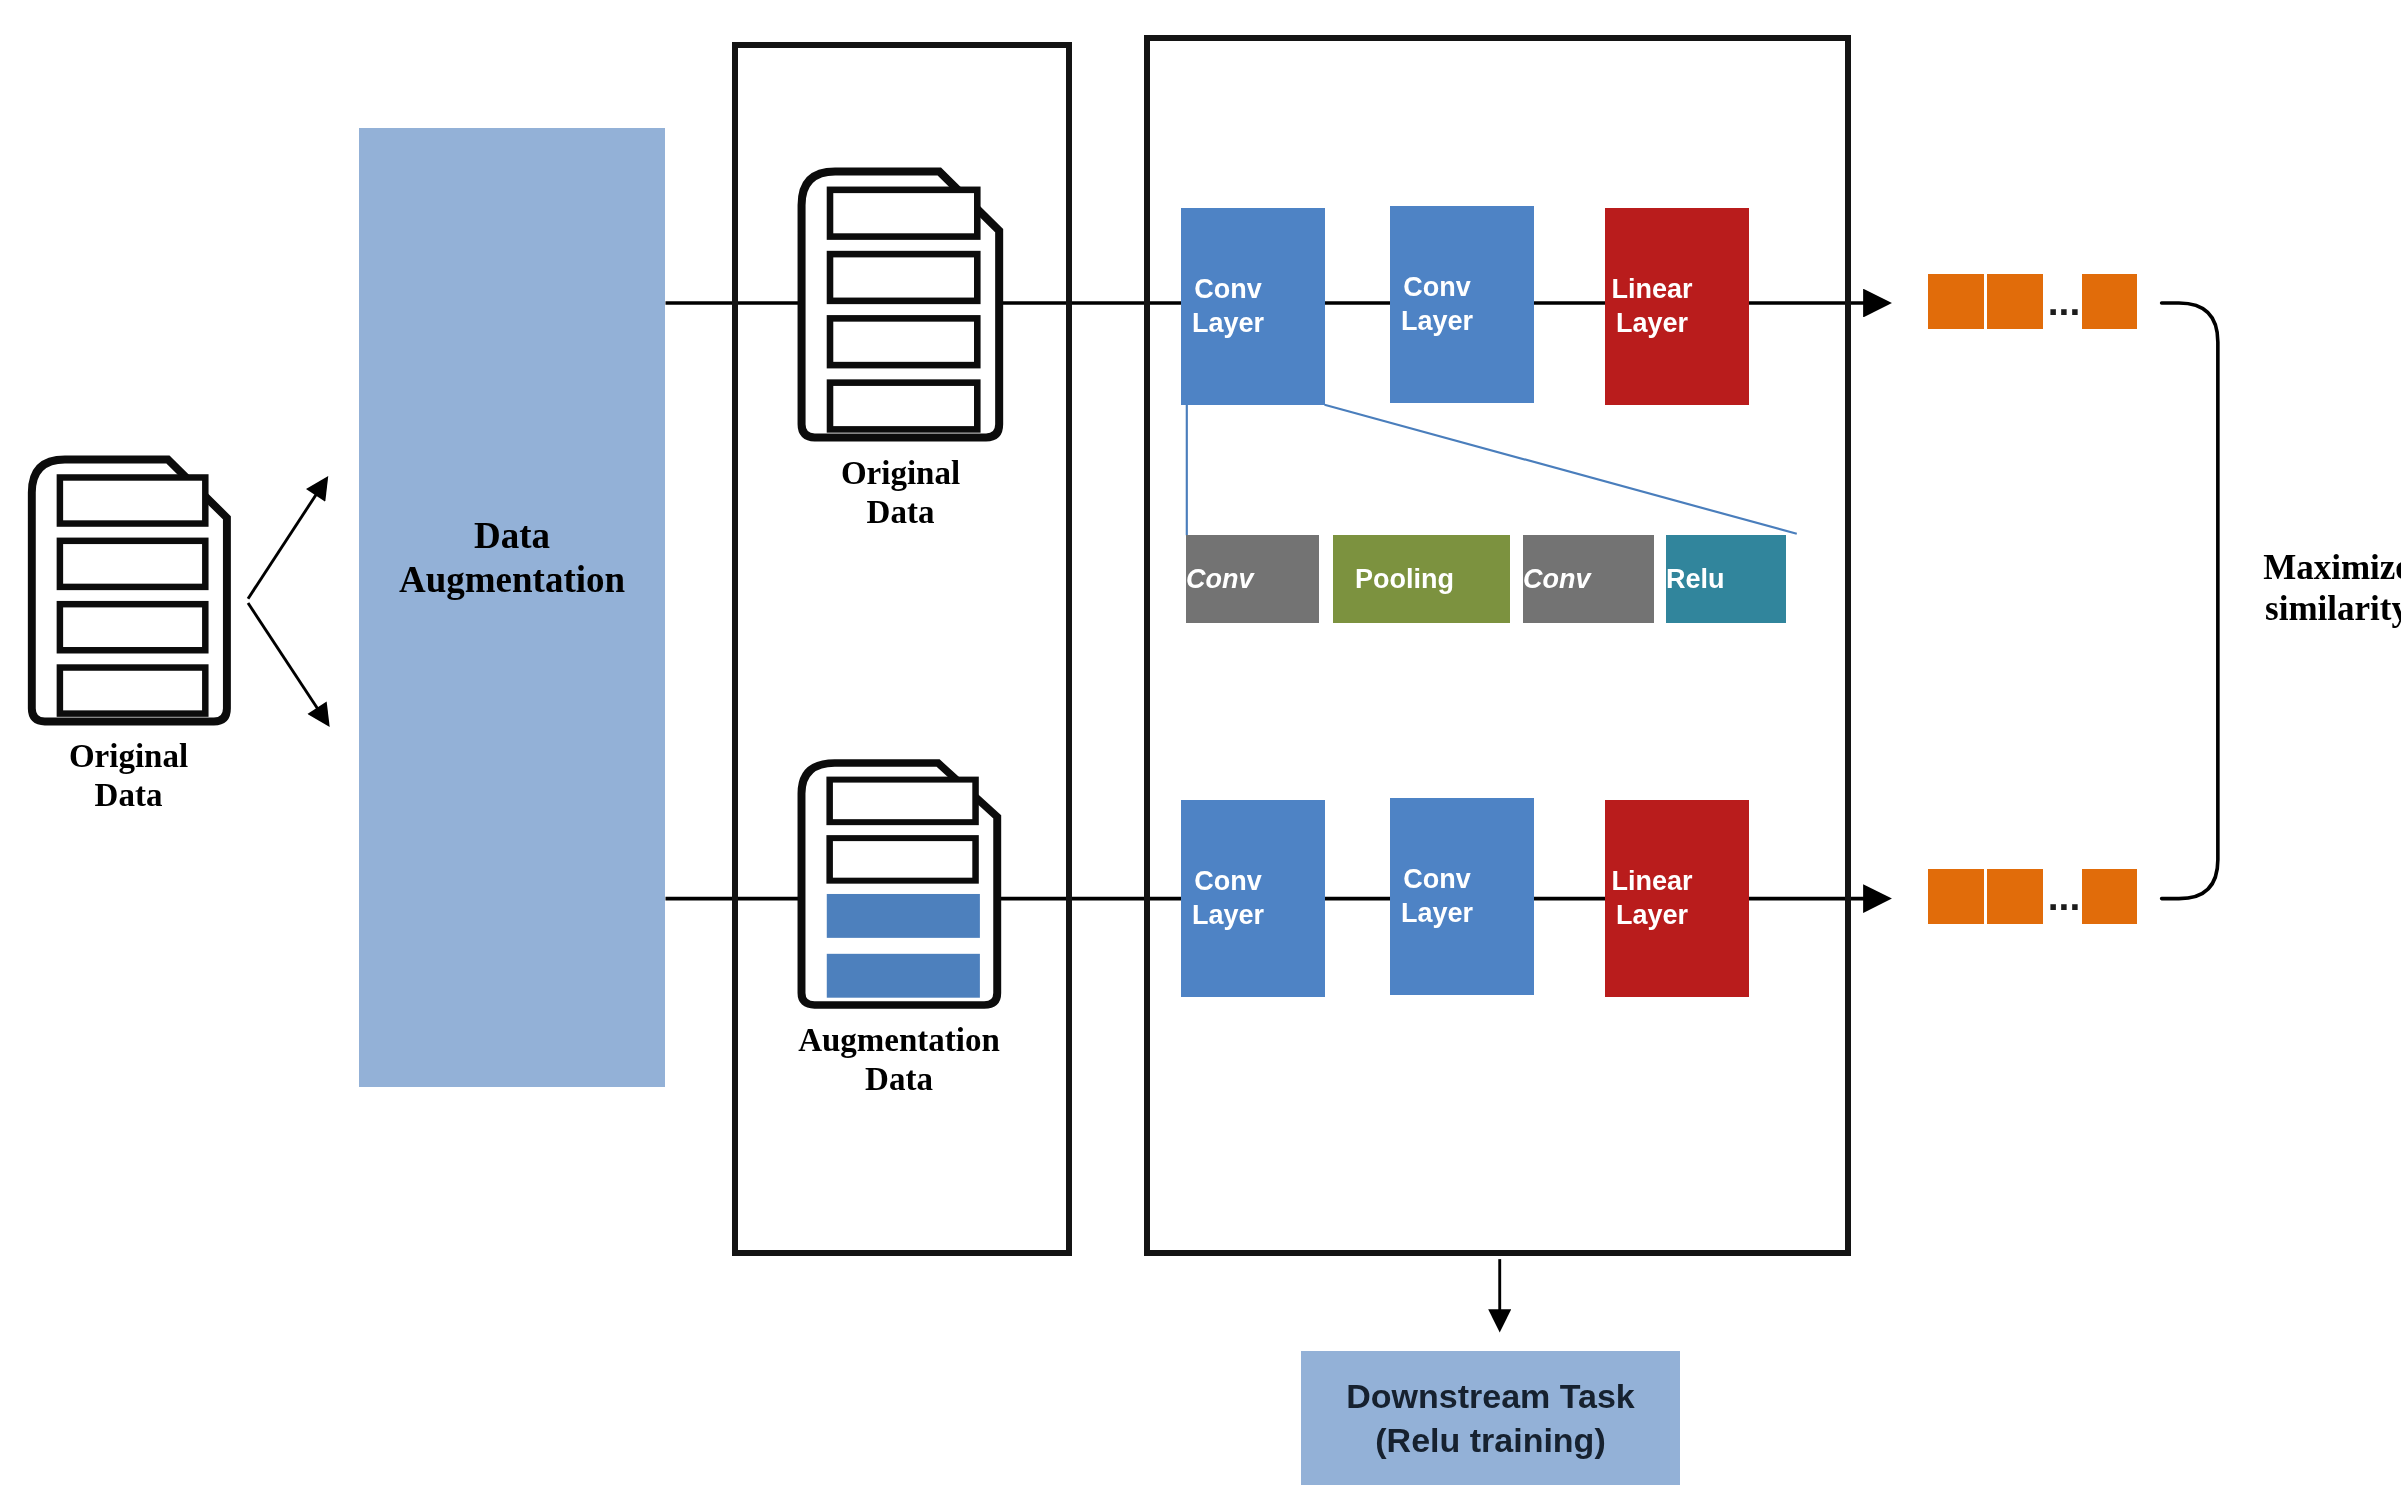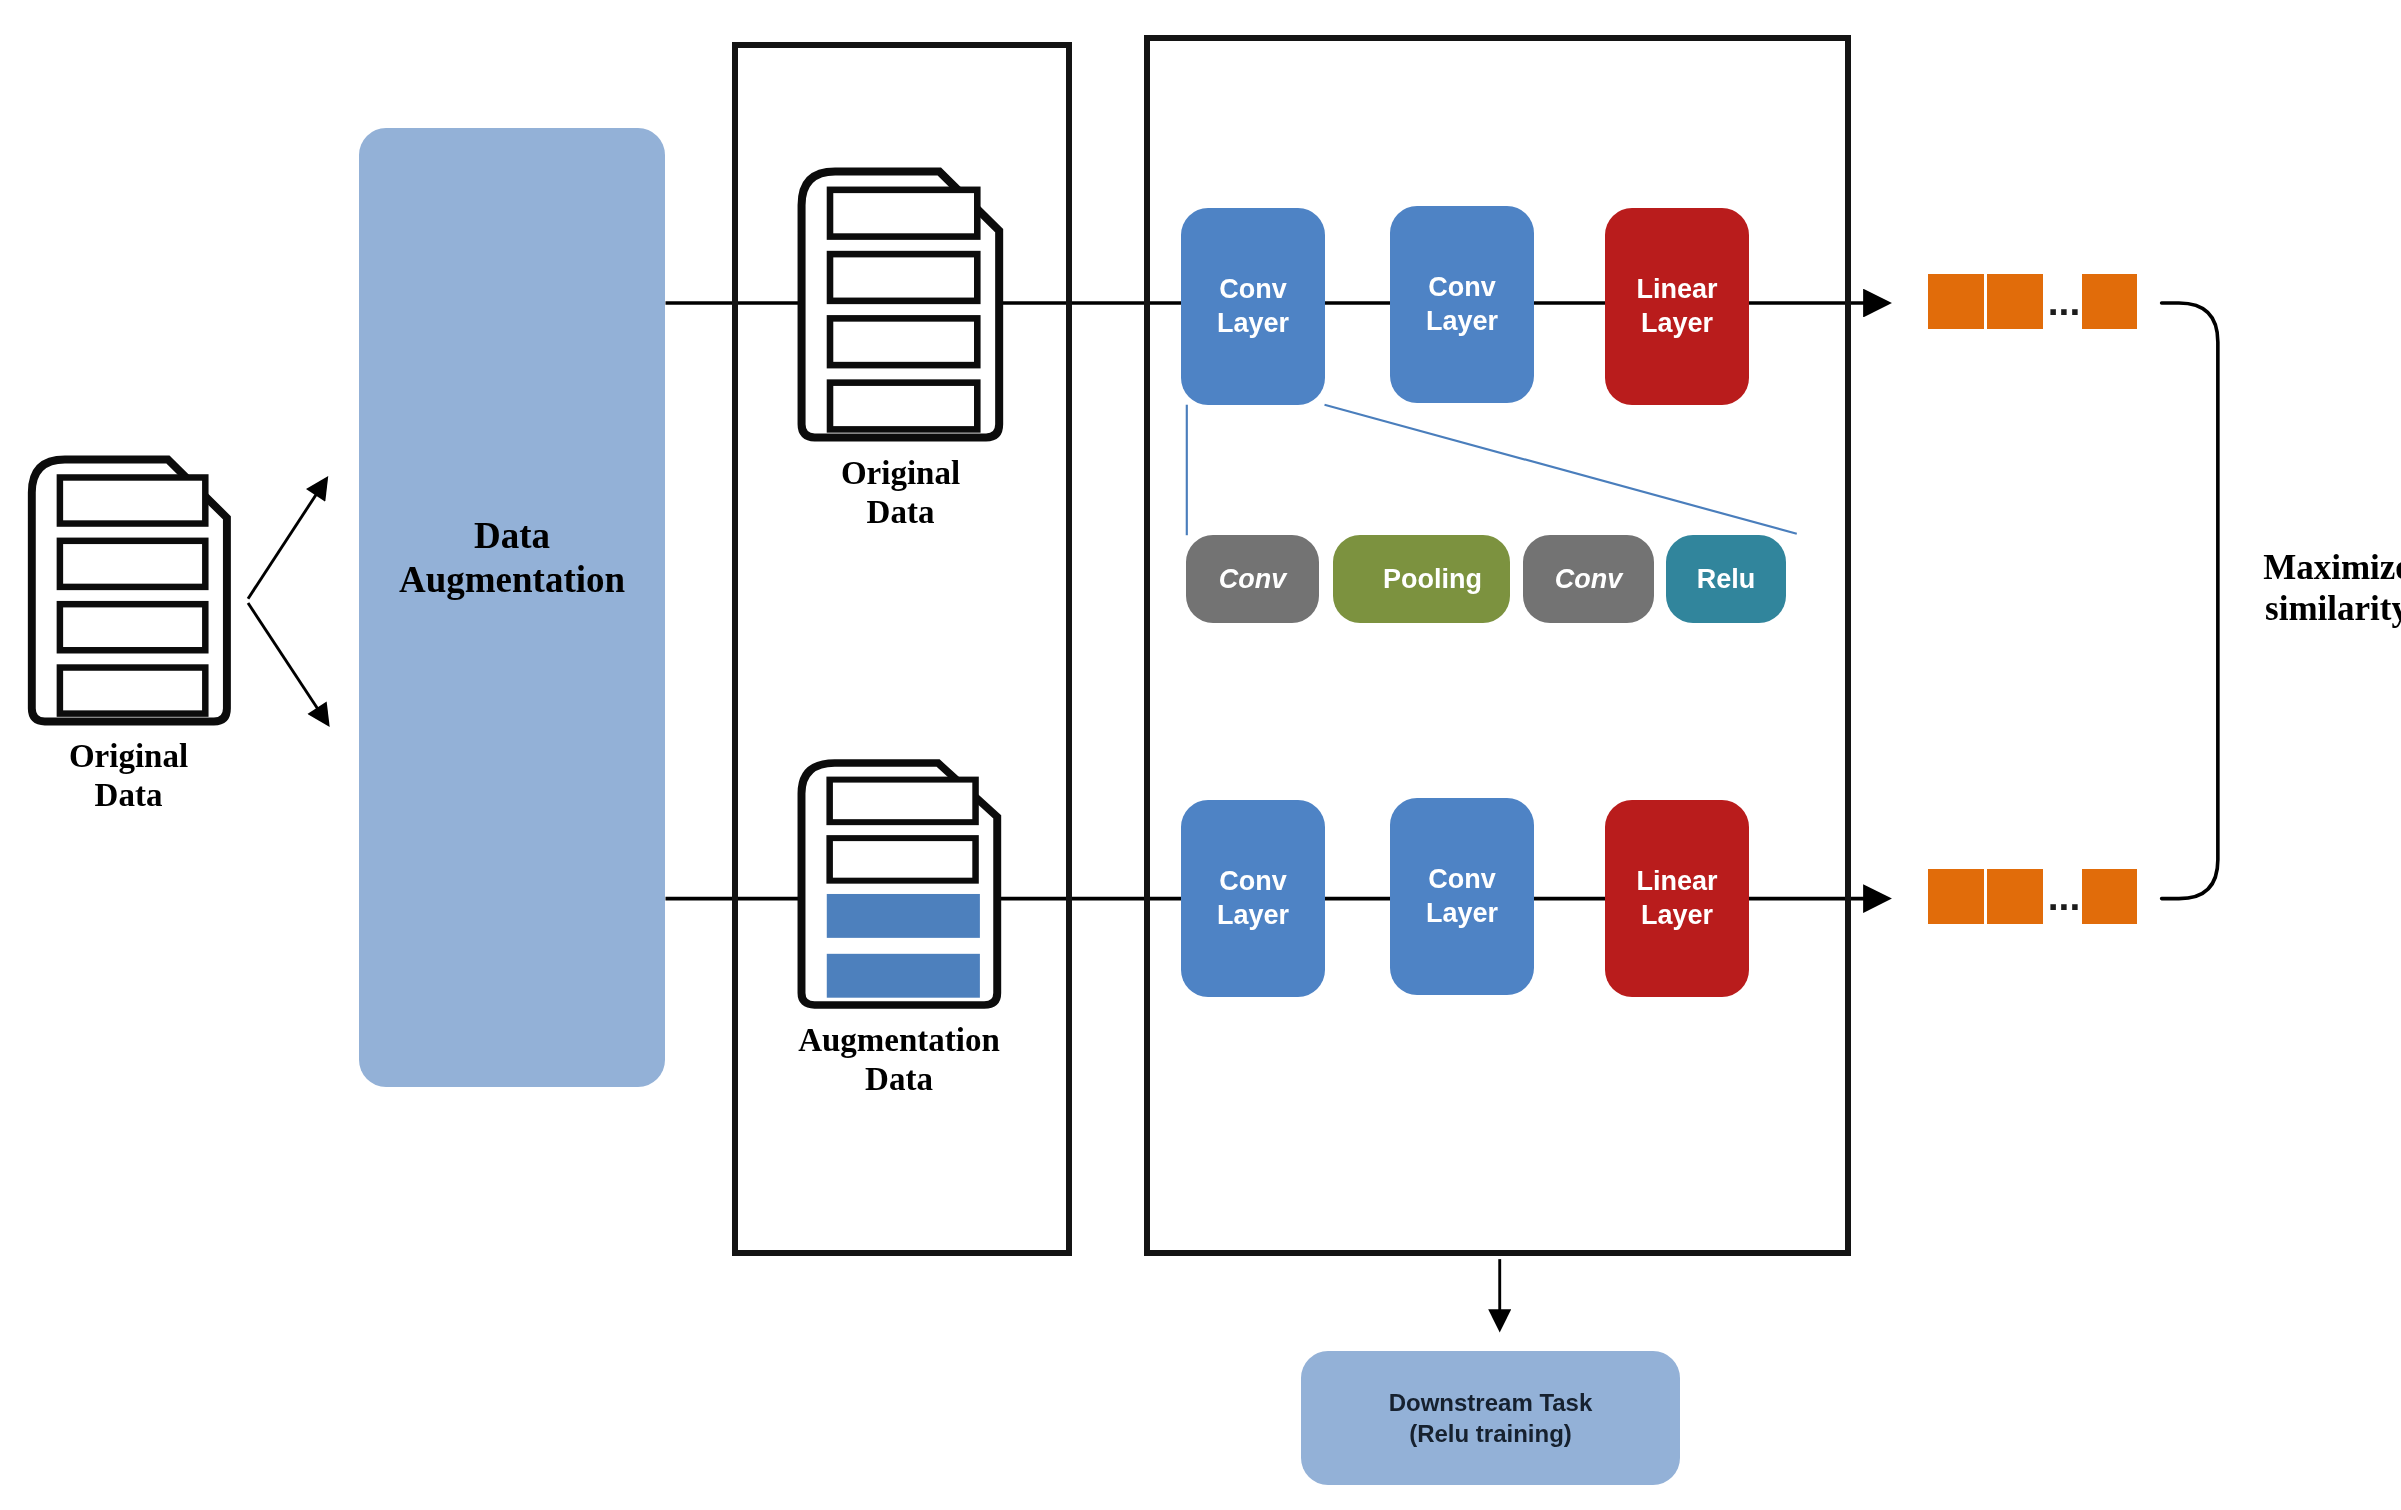--- a/index.html
+++ b/index.html
@@ -13,24 +13,23 @@
   .overlay{position:absolute;left:0;top:0;z-index:1;}
   .panel{
     position:absolute;z-index:2;
     border:6.5px solid #141414;
     background:transparent;
     box-sizing:border-box;
   }
   .docicon{position:absolute;z-index:3;}
   .node{
     position:absolute;z-index:4;
-    display:flex;align-items:center;justify-content:center;
+    display:flex;align-items:center;
     text-align:center;color:#ffffff;font-weight:700;
     box-sizing:border-box;
-    border-radius:27px;
   }
   .node .wlabel{display:block;width:94px;line-height:1.25;font-size:27px;}
   .conv-blue{background:#4e83c5;}
   .linear-orange{background:#b91c1c;}
   .detail-purple{background:#737373;font-style:italic;}
   .detail-olive{background:#7c923f;}
   .detail-teal{background:#31859c;}
   .lightblue{background:#93b1d7;}
   .sq{position:absolute;z-index:4;background:#e16c0a;}
   .dots{
@@ -39,21 +38,21 @@
   }
   .dklabel{
     position:absolute;z-index:5;color:#000000;font-weight:700;
     text-align:center;line-height:1.18;font-size:33px;font-family:Liberation Serif, serif;
   }
   .dklabel .line{display:block;}
   .augtext{font-size:37px;}
   .dstext{
     position:absolute;z-index:5;inset:0;
     display:flex;flex-direction:column;align-items:center;justify-content:center;
-    color:#16212f;font-weight:700;font-size:24px;line-height:1.3;text-align:center;
+    color:#16212f;font-weight:700;font-size:34px;line-height:1.3;text-align:center;
   }
 </style>
 </head>
 <body>
 
 <div class="canvas">
 
   <svg class="overlay" width="2401" height="1511" viewBox="0 0 3330 2095">
     <defs>
       <marker id="ah" viewBox="0 0 10 10" refX="7" refY="5" markerWidth="9" markerHeight="8" orient="auto" markerUnits="strokeWidth">

